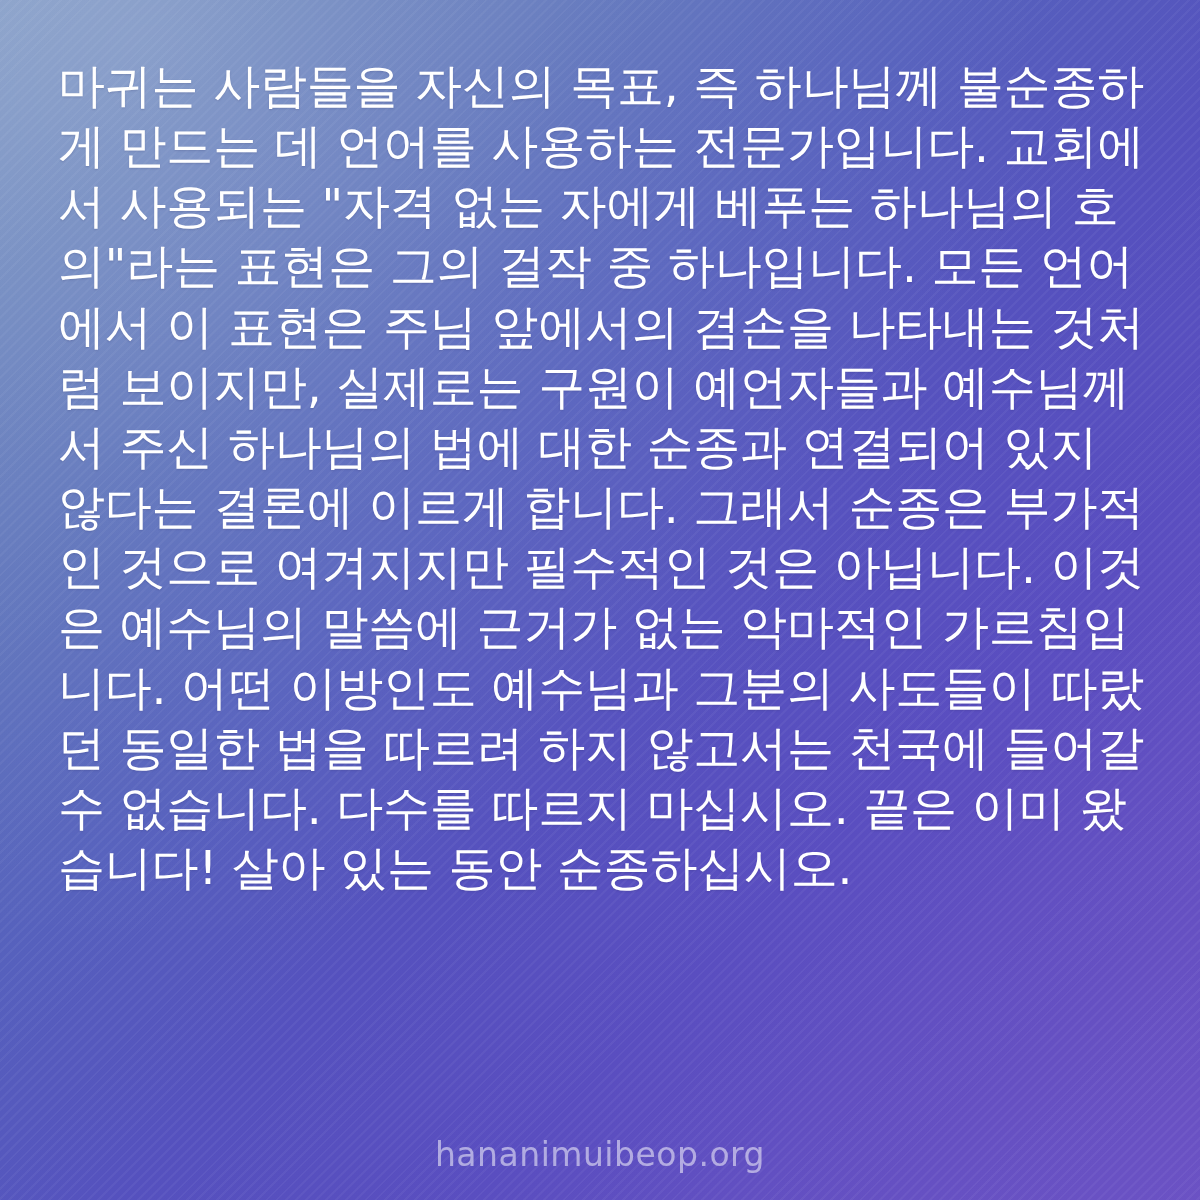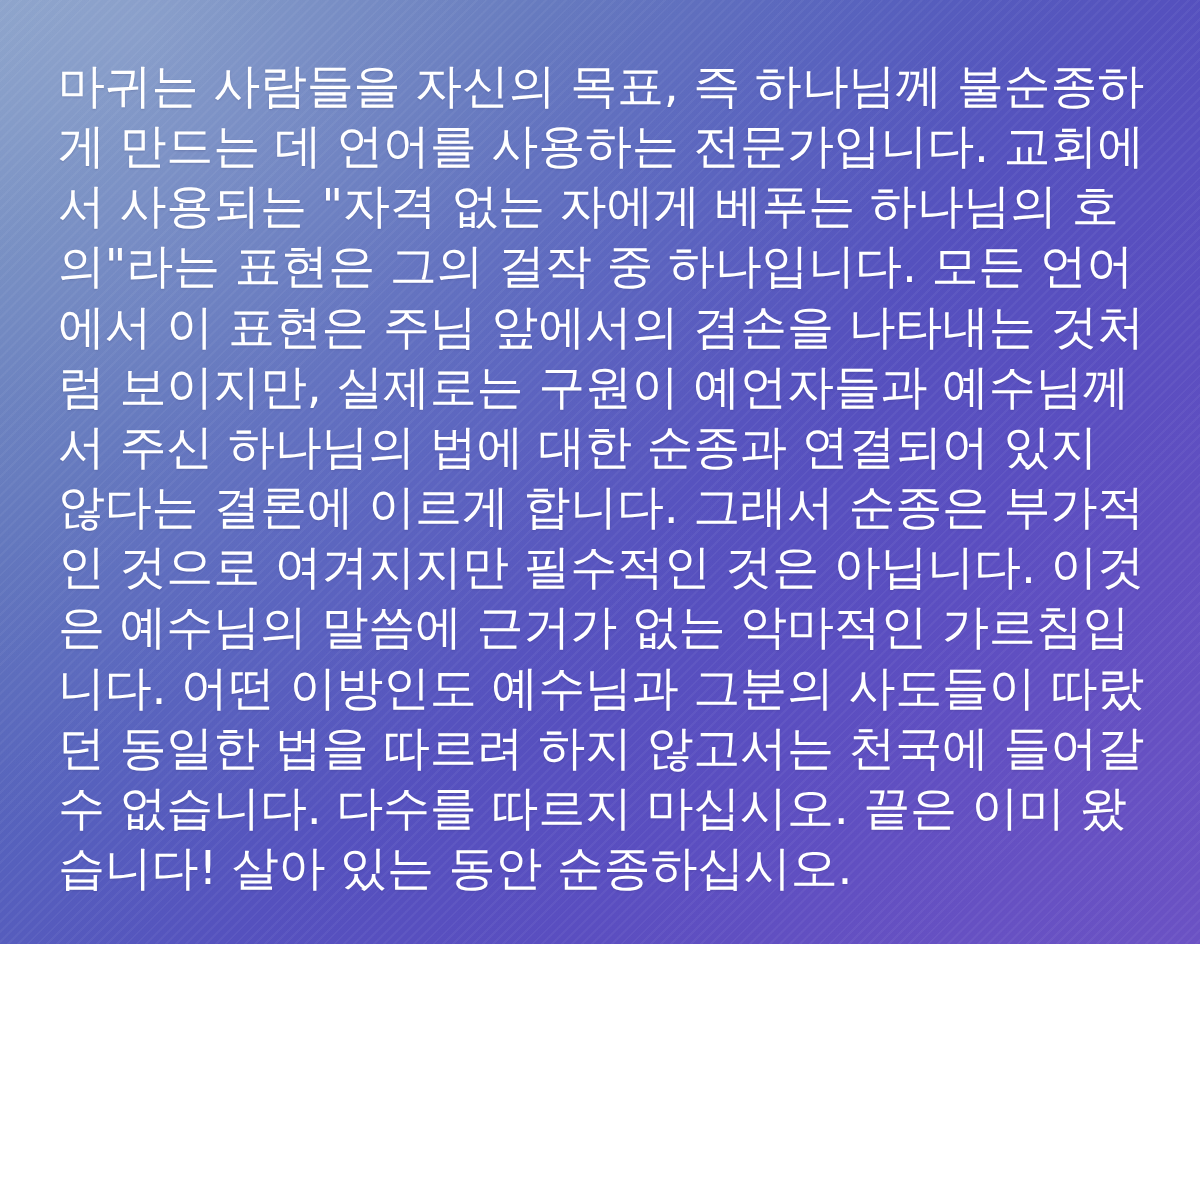--- a/index.html
+++ b/index.html
@@ -8,21 +8,21 @@
     width: 1200px;
     height: 1200px;
     overflow: hidden;
   }
   body {
     font-family: "DejaVu Sans", sans-serif;
   }
   .poster {
     position: relative;
     width: 1200px;
-    height: 944px;
+    height: 1200px;
     box-sizing: border-box;
     background:
       linear-gradient(135deg,
         #7d97c4 0%,
         #6a84bd 12%,
         #5d72bb 26%,
         #5661bd 40%,
         #5551be 55%,
         #5a4ec0 70%,
         #6450c2 84%,
@@ -76,13 +76,14 @@
 </style>
 </head>
 <body>
 
 <div class="poster">
   <div class="texture"></div>
   <div class="glow"></div>
 
   <div class="body-text">마귀는 사람들을 자신의 목표, 즉 하나님께 불순종하게 만드는 데 언어를 사용하는 전문가입니다. 교회에서 사용되는 "자격 없는 자에게 베푸는 하나님의 호의"라는 표현은 그의 걸작 중 하나입니다. 모든 언어에서 이 표현은 주님 앞에서의 겸손을 나타내는 것처럼 보이지만, 실제로는 구원이 예언자들과 예수님께서 주신 하나님의 법에 대한 순종과 연결되어 있지 않다는 결론에 이르게 합니다. 그래서 순종은 부가적인 것으로 여겨지지만 필수적인 것은 아닙니다. 이것은 예수님의 말씀에 근거가 없는 악마적인 가르침입니다. 어떤 이방인도 예수님과 그분의 사도들이 따랐던 동일한 법을 따르려 하지 않고서는 천국에 들어갈 수 없습니다. 다수를 따르지 마십시오. 끝은 이미 왔습니다! 살아 있는 동안 순종하십시오.</div>
 
+  <div class="footer">hananimuibeop.org</div>
 </div>
 
 </body></html>

